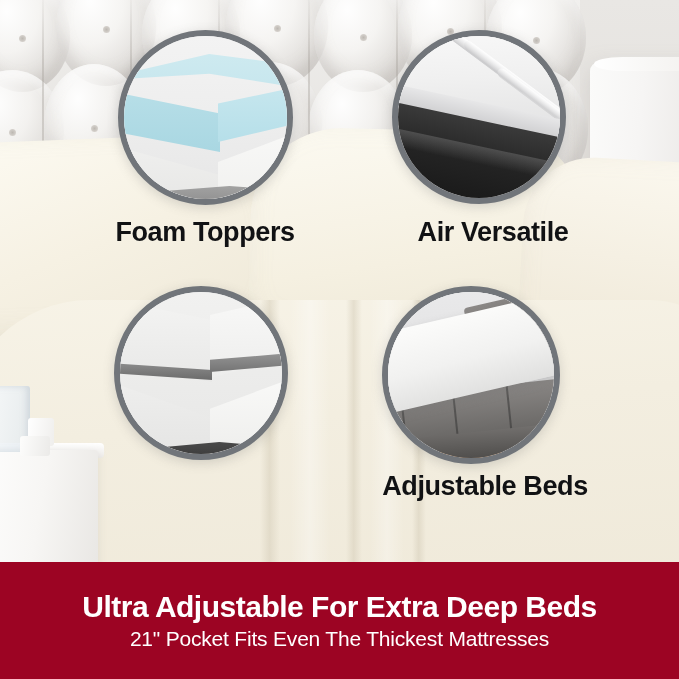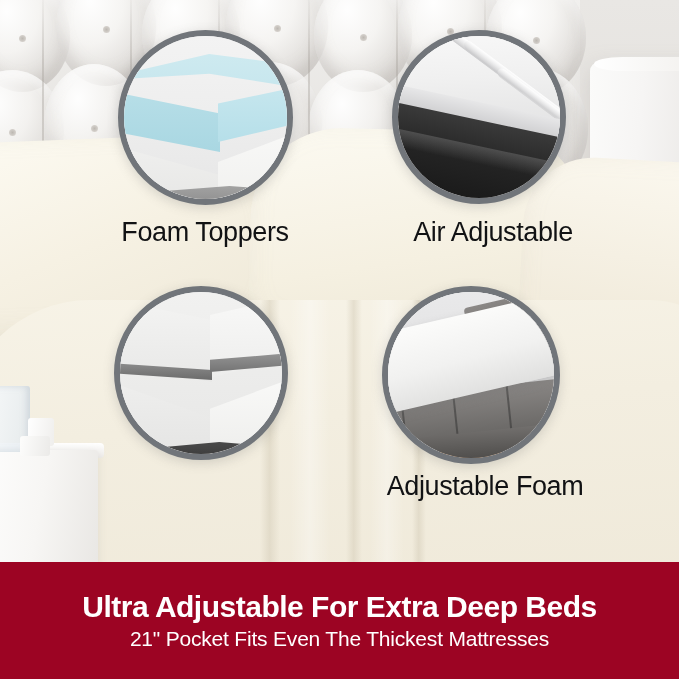--- a/index.html
+++ b/index.html
@@ -143,21 +143,21 @@
     position:absolute; border-radius:50%; overflow:hidden;
     border:6px solid #71757A;
     background:#E8E8E8;
     box-shadow:0 3px 12px rgba(90,90,92,.22);
   }
   .circle .inner { position:absolute; inset:0; overflow:hidden; }
 
   .label {
     position:absolute;
     color:#111214;
-    font-weight:normal;
+    font-weight:bold;
     letter-spacing:-.4px;
     text-align:center;
     line-height:1.08;
     white-space:pre-line;
   }
 
   
   #c1 { left:118px; top:30px; width:175px; height:175px; }
   .ft-bg { position:absolute; inset:0;
     background:linear-gradient(180deg,#F3F3F3 0%,#EDEDED 55%,#E6E6E6 100%); }
@@ -415,21 +415,21 @@
         <div class="am-rib" style="left:8px;top:16px;width:150px;"></div>
         <div class="am-rib" style="left:42px;top:34px;width:150px;"></div>
         <div class="am-rib" style="left:78px;top:52px;width:150px;"></div>
         <div class="am-rib" style="left:112px;top:70px;width:140px;"></div>
       </div>
       <div class="am-edge"></div>
       <div class="am-black"></div>
       <div class="am-sheen"></div>
     </div>
   </div>
-  <div class="label" id="l2">Air Adjustable</div>
+  <div class="label" id="l2">Air Versatile</div>
 
   <div class="circle" id="c3">
     <div class="inner">
       <div class="ps-bg"></div>
       <div class="ps-top-l"></div>
       <div class="ps-top-r"></div>
       <div class="ps-gap-l"></div>
       <div class="ps-gap-r"></div>
       <div class="ps-box-l"></div>
       <div class="ps-box-r"></div>
@@ -446,20 +446,20 @@
       <div class="ab-base"></div>
       <div class="ab-slats">
         <div class="ab-slat-line" style="left:44px;top:0;"></div>
         <div class="ab-slat-line" style="left:96px;top:0;"></div>
         <div class="ab-slat-line" style="left:150px;top:0;"></div>
       </div>
       <div class="ab-mat-side"></div>
       <div class="ab-mat"></div>
     </div>
   </div>
-  <div class="label" id="l4">Adjustable Foam</div>
+  <div class="label" id="l4">Adjustable Beds</div>
 
   <div class="banner">
     <div class="banner-title">Ultra Adjustable For Extra Deep Beds</div>
     <div class="banner-sub">21" Pocket Fits Even The Thickest Mattresses</div>
   </div>
 
 </div>
 
 </body></html>

